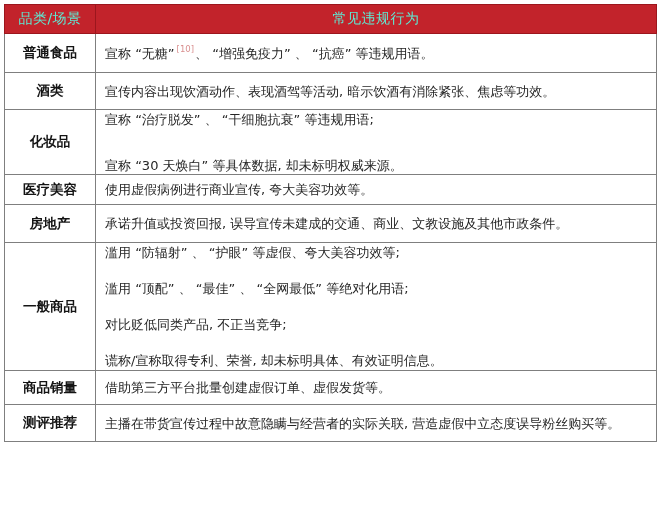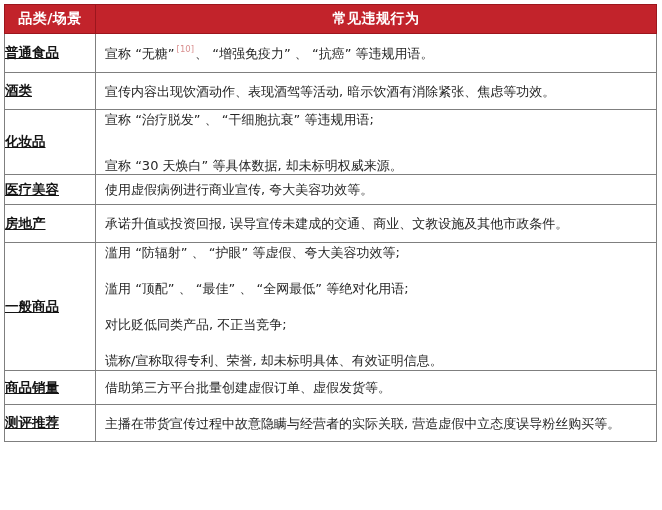--- a/index.html
+++ b/index.html
@@ -29,36 +29,36 @@
   }
   col.c-cat { width: 91px; }
   th, td {
     border: 1px solid #7f7f7f;
     padding: 0;
   }
   
   tr.hdr th {
     background: #c2232b;
     border-color: #9c161d;
-    color: #ffffff;
+    color: #5eead4;
     font-size: 14px;
-    font-weight: bold;
+    font-weight: normal;
     text-align: center;
     vertical-align: middle;
     letter-spacing: 0.5px;
   }
   tr.hdr { height: 29px; }
   
   td.cat {
     font-size: 13.5px;
     font-weight: bold;
     color: #141414;
+    text-align: center;
     vertical-align: middle;
     background: #ffffff;
-    text-decoration: underline;
   }
   
   td.desc {
     font-size: 13px;
     color: #262626;
     vertical-align: middle;
     padding: 0 6px 0 9px;
     background: #ffffff;
   }
   td.desc .cellflex {

